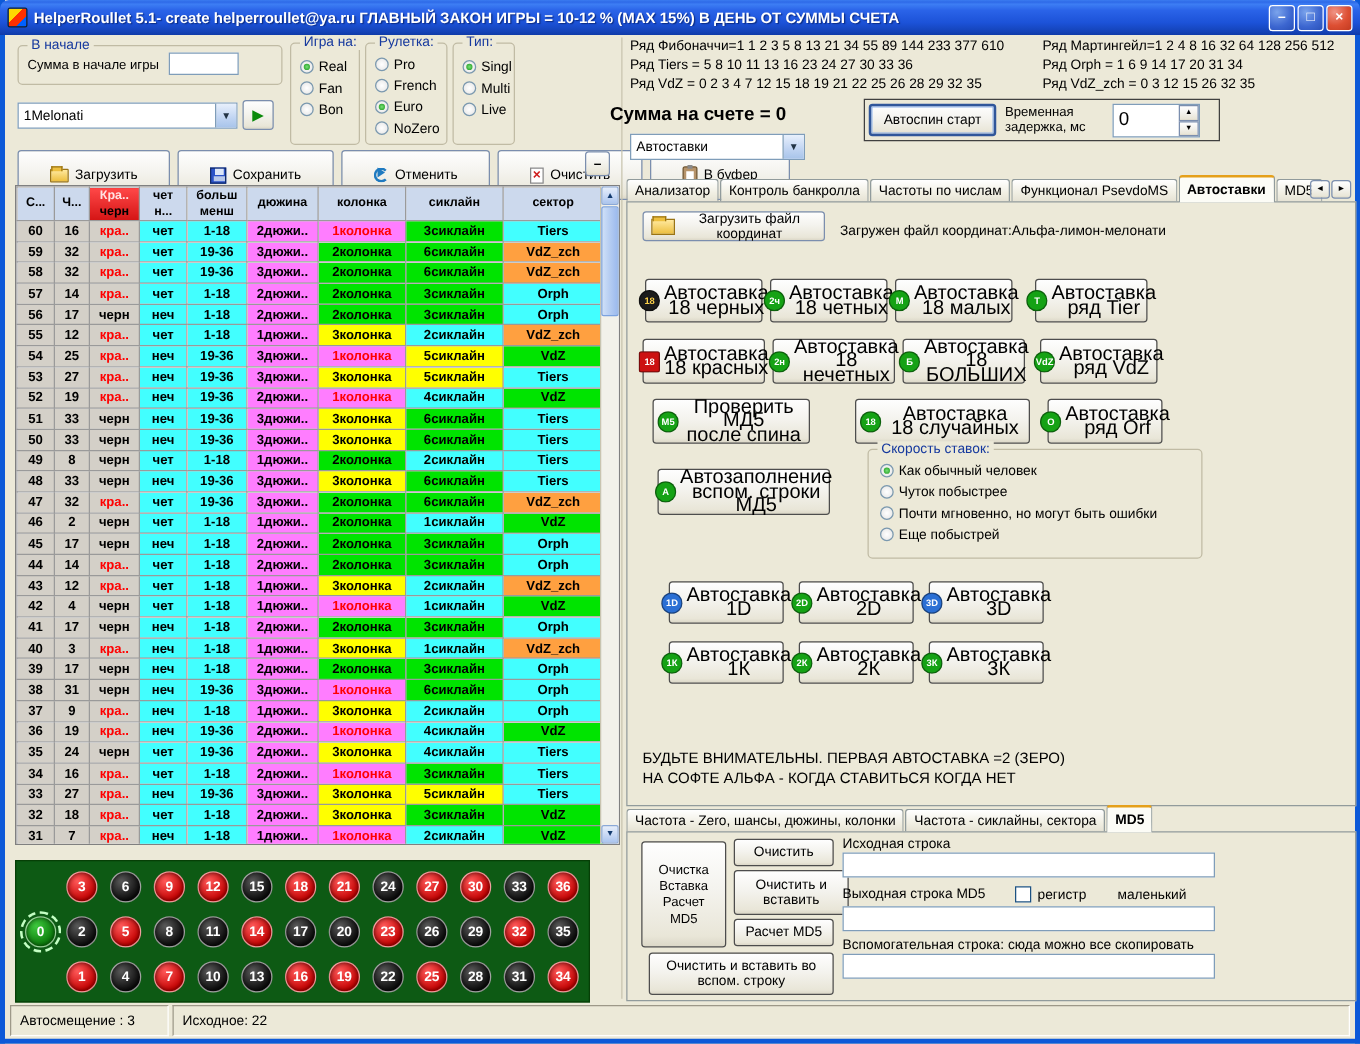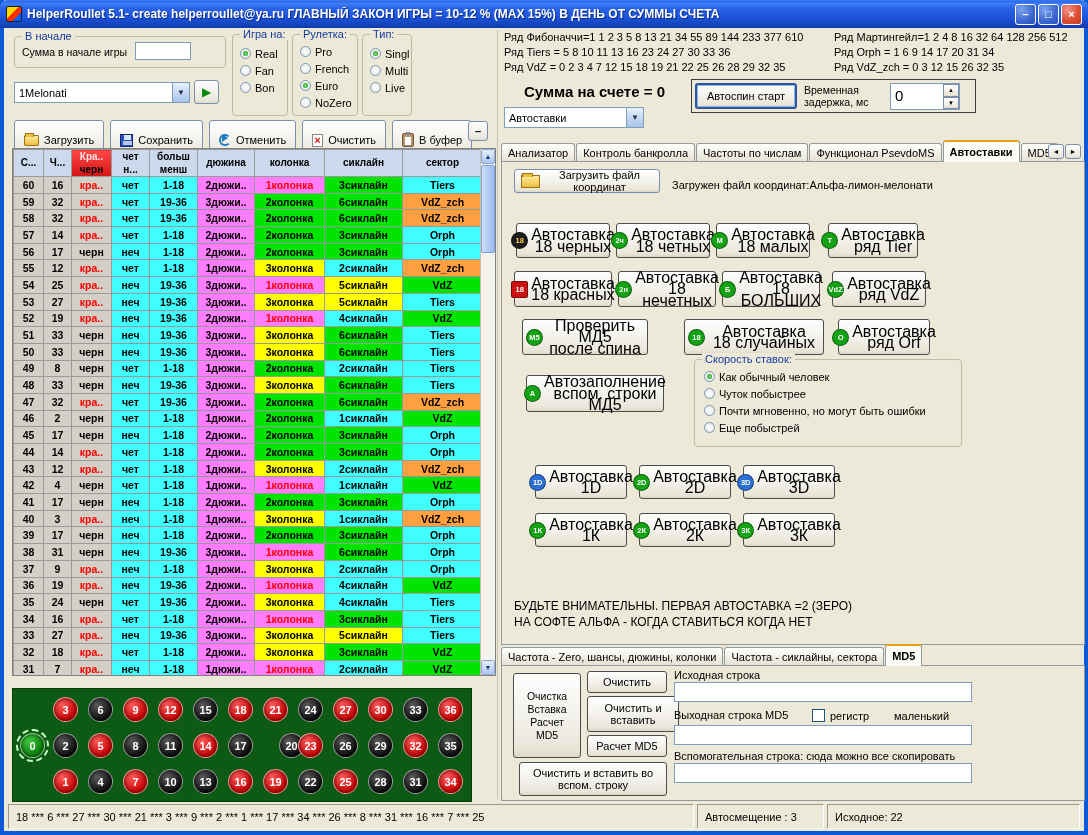--- a/index.html
+++ b/index.html
@@ -31,21 +31,21 @@
   .rb.on::after { content:''; position:absolute; inset:2px; border-radius:50%; background:radial-gradient(#79e079,#149414); }
   .chk { width:13px; height:13px; border:1px solid #1d5281; background:#fff; display:inline-block; }
 
   .combo { position:absolute; background:#fff; border:1px solid #7f9db9; display:flex; align-items:center; }
   .combo .val { flex:1; padding:0 4px; font-size:11px; }
   .combo .arrow-btn { width:17px; align-self:stretch; border-left:1px solid #7f9db9; display:flex; align-items:center; justify-content:center;
     font-size:8px; color:#234; background:linear-gradient(#e8f0fc,#c0d4f2 60%,#a8c4ea); }
 
   
   .toolbar { position:absolute; left:10px; top:120px; display:flex; gap:6px; }
-  .tool-btn { height:40px; padding:0 9px; gap:5px; }
+  .tool-btn { height:40px; padding:0 25px; gap:5px; }
   .tool-ic { display:inline-block; flex:none; position:relative; }
   .ic-folder { width:15px; height:11px; background:linear-gradient(#ffe9a0,#edbf3e); border:1px solid #9a7414; border-radius:1px; }
   .ic-folder::before { content:''; position:absolute; top:-3px; left:0; width:7px; height:3px; background:#edbf3e; border:1px solid #9a7414; border-bottom:none; }
   .ic-floppy { width:13px; height:13px; background:#2a52c8; border:1px solid #112a6a; }
   .ic-floppy::before { content:''; position:absolute; left:3px; top:0; width:7px; height:5px; background:#dce6f8; }
   .ic-floppy::after { content:''; position:absolute; left:2px; bottom:1px; width:9px; height:4px; background:#b8c8ea; }
   .ic-undo { width:12px; height:12px; border:2px solid #1f7ac0; border-radius:50%; border-right-color:transparent; }
   .ic-undo::after { content:''; position:absolute; right:-3px; top:-2px; border:4px solid transparent; border-left:6px solid #1f7ac0; }
   .ic-sheet { width:11px; height:13px; background:#fff; border:1px solid #888; }
   .ic-sheet::after { content:'×'; position:absolute; left:1px; top:-1px; color:#d02020; font-weight:bold; font-size:11px; }
@@ -74,21 +74,21 @@
   
   .board { position:absolute; left:8px; top:688px; width:460px; height:114px; background:#0d5a14; border:1px solid #063f06; }
   .chip { position:absolute; width:25px; height:25px; border-radius:50%; color:#fff; font-size:11px; font-weight:bold;
     display:flex; align-items:center; justify-content:center; border:1px solid rgba(255,255,255,.55); box-shadow:inset 0 0 4px rgba(0,0,0,.65); }
   .chip.red { background:radial-gradient(circle at 35% 30%, #ff5a5a, #c40000 72%); }
   .chip.black { background:radial-gradient(circle at 35% 30%, #5a5a5a, #0a0a0a 72%); }
   .chip.zero { background:radial-gradient(circle at 35% 30%, #3ec83e, #0a7a0a 72%); outline:2px dashed #c4ffc4; outline-offset:2px; }
 
   
   .series-line { position:absolute; white-space:nowrap; font-size:11px; }
-  .balance { position:absolute; left:520px; top:83px; font-size:15px; font-weight:bold; }
+  .balance { position:absolute; left:484px; top:83px; font-size:15px; font-weight:bold; }
   .autospin-panel { position:absolute; left:687px; top:79px; width:285px; height:34px; border:1px solid #404040; background:#ece9d8; }
   .autospin-btn { position:absolute; left:3px; top:3px; width:102px; height:26px; border:2px solid #30569a; box-shadow:inset 0 0 0 1px #8fb4ec; font-size:11px; }
   .delay-label { position:absolute; left:112px; top:4px; width:84px; font-size:10.5px; line-height:12px; }
   .spinner { position:absolute; left:198px; top:3px; width:70px; height:27px; border:1px solid #7f9db9; background:#fff; }
   .spin-val { position:absolute; left:4px; top:3px; font-size:15px; }
   .spin-btns { position:absolute; right:0; top:0; bottom:0; width:16px; display:flex; flex-direction:column; }
   .spin-btns .btn { flex:1; font-size:6px; border-radius:0; }
 
   .tabs { position:absolute; display:flex; align-items:flex-end; }
   .tab { height:19px; padding:0 6px; background:linear-gradient(#fff,#f0eee2 60%,#e4e1d2); border:1px solid #919b9c; border-bottom:none;
@@ -624,21 +624,21 @@
       <div class="chip red" style="left: 320px; top: 8px;">27</div>
       <div class="chip red" style="left: 355px; top: 8px;">30</div>
       <div class="chip black" style="left: 390px; top: 8px;">33</div>
       <div class="chip red" style="left: 425px; top: 8px;">36</div>
       <div class="chip black" style="left: 40px; top: 44px;">2</div>
       <div class="chip red" style="left: 75px; top: 44px;">5</div>
       <div class="chip black" style="left: 110px; top: 44px;">8</div>
       <div class="chip black" style="left: 145px; top: 44px;">11</div>
       <div class="chip red" style="left: 180px; top: 44px;">14</div>
       <div class="chip black" style="left: 215px; top: 44px;">17</div>
-      <div class="chip black" style="left: 266px; top: 44px;">20</div>
+      <div class="chip black" style="left: 250px; top: 44px;">20</div>
       <div class="chip red" style="left: 285px; top: 44px;">23</div>
       <div class="chip black" style="left: 320px; top: 44px;">26</div>
       <div class="chip black" style="left: 355px; top: 44px;">29</div>
       <div class="chip red" style="left: 390px; top: 44px;">32</div>
       <div class="chip black" style="left: 425px; top: 44px;">35</div>
       <div class="chip red" style="left: 40px; top: 80px;">1</div>
       <div class="chip black" style="left: 75px; top: 80px;">4</div>
       <div class="chip red" style="left: 110px; top: 80px;">7</div>
       <div class="chip black" style="left: 145px; top: 80px;">10</div>
       <div class="chip black" style="left: 180px; top: 80px;">13</div>
@@ -880,17 +880,16 @@
     <span class="lbl11" style="left:172px;top:43px;">Выходная строка MD5</span>
     <span class="chk" style="position:absolute;left:310px;top:43px;"></span>
     <span class="lbl11" style="left:328px;top:44px;">регистр</span>
     <span class="lbl11" style="left:392px;top:44px;">маленький</span>
     <input class="input" style="position: absolute; left: 172px; top: 59px; width: 298px; height: 20px;" value="">
     <span class="lbl11" style="left:172px;top:84px;">Вспомогательная строка: сюда можно все скопировать</span>
     <input class="input" style="position: absolute; left: 172px; top: 97px; width: 298px; height: 20px;" value="">
   </div>
 
   <div class="status">
-    <span class="st-cell" style="flex:0 0 686px;">18 *** 6 *** 27 *** 30 *** 21 *** 3 *** 9 *** 2 *** 1 *** 17 *** 34 *** 26 *** 8 *** 31 *** 16 *** 7 *** 25</span>
     <span class="st-cell" style="flex:0 0 127px;">Автосмещение : 3</span>
     <span class="st-cell" style="flex:1;">Исходное: 22</span>
   </div>
 </div>
 
 </body></html>

